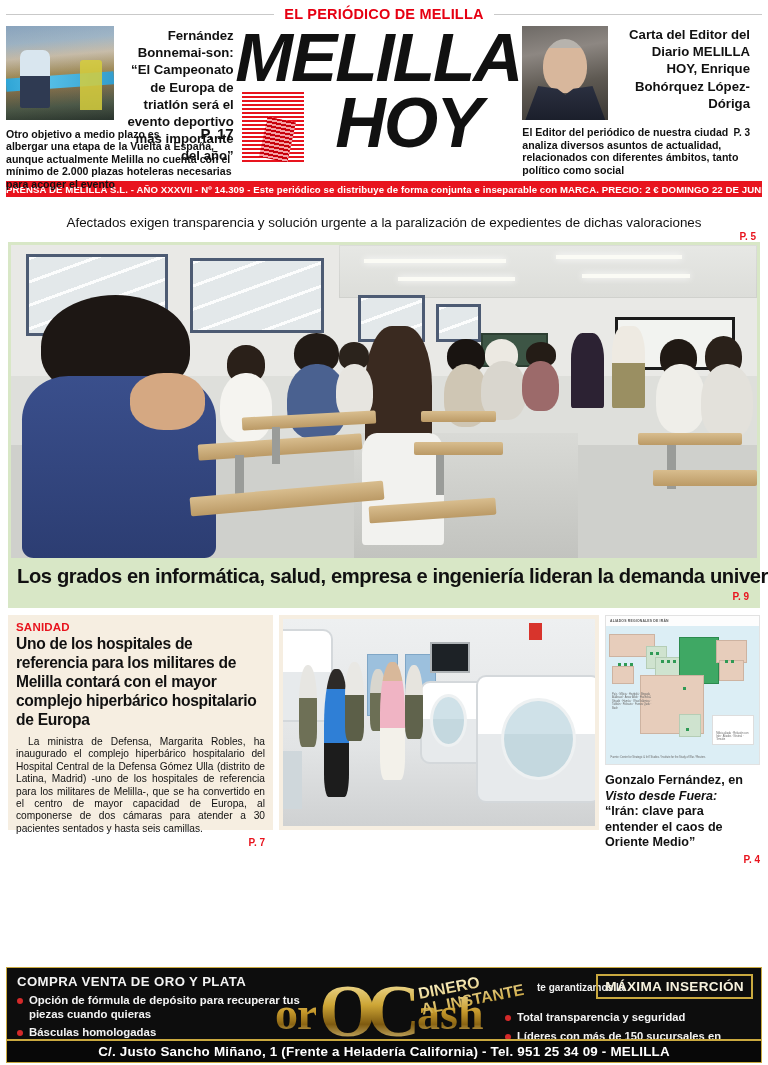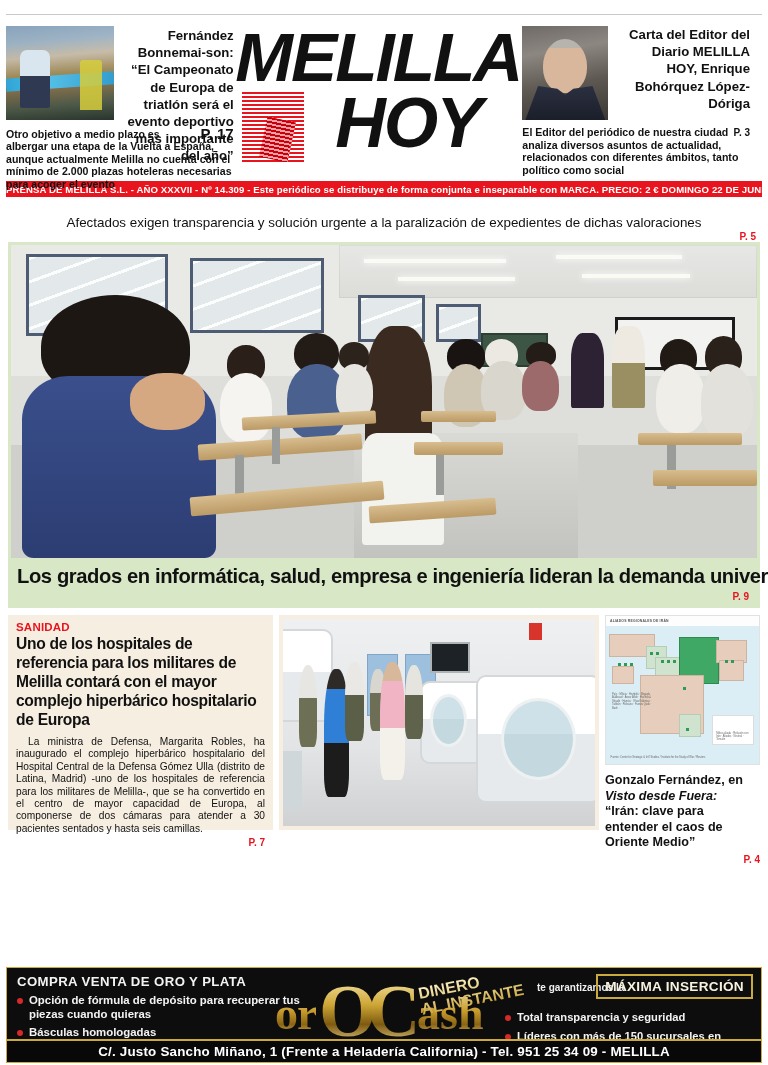--- a/index.html
+++ b/index.html
@@ -292,20 +292,21 @@
     letter-spacing: .2px;
   }
 </style>
 </head>
 <body>
 
 <div class="page">
 
   <div class="toprail">
     <span class="rule"></span>
+    <span class="kicker">EL PERIÓDICO DE MELILLA</span>
     <span class="rule"></span>
   </div>
 
   <div class="masthead">
 
     <div class="mh-left">
       <div class="mh-left-top">
         <div class="photo-triathlon"></div>
         <div class="mh-head-quote">Fernández Bonnemai-son: “El Campeonato de Europa de triatlón será el evento deportivo más importante del año”</div>
       </div>

